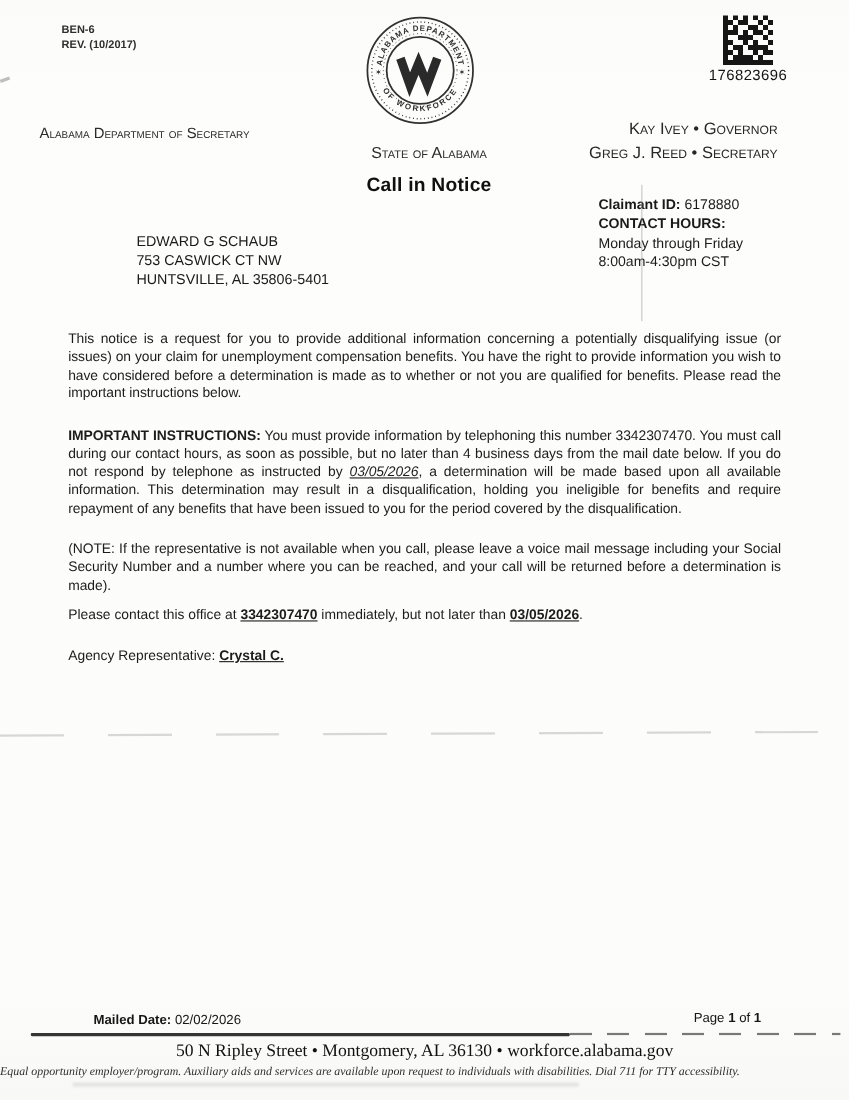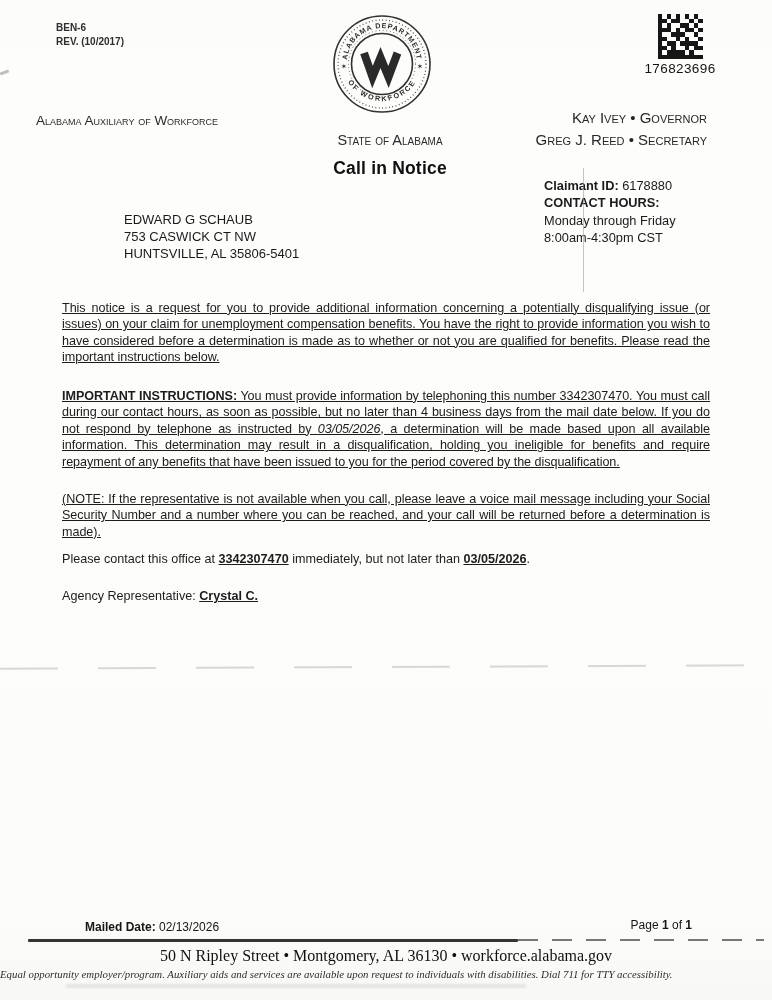--- a/index.html
+++ b/index.html
@@ -19,21 +19,21 @@
   .barcode-number{font-size:13.5px;letter-spacing:.4px;color:#141414;margin-top:2px;}
   
   .agency-block{left:36px;top:110px;font-variant:small-caps;font-size:13.5px;line-height:21px;color:#2b2b2b;}
   .gov-block{right:65px;top:107px;text-align:right;font-variant:small-caps;font-size:15px;line-height:22px;color:#272727;}
   .state-line{left:4px;width:772px;top:132px;text-align:center;font-variant:small-caps;font-size:14.5px;color:#2b2b2b;}
   .title{left:4px;width:772px;top:158px;text-align:center;font-size:17.5px;font-weight:bold;color:#101010;letter-spacing:.2px;}
   
   .claimant{left:544px;top:177px;font-size:12.8px;line-height:17.4px;color:#1a1a1a;}
   .recipient{left:124px;top:211px;font-size:13px;line-height:17.2px;color:#1a1a1a;}
   
-  .para{left:62px;width:648px;font-size:12.6px;line-height:16.6px;text-align:justify;color:#1c1c1c;letter-spacing:-.05px;text-decoration:underline;}
+  .para{left:62px;width:648px;font-size:12.6px;line-height:16.6px;text-align:justify;color:#1c1c1c;letter-spacing:-.05px;}
   .p1{top:287px;} .p2{top:375px;} .p3{top:478px;}
   .line{left:62px;font-size:12.6px;color:#1c1c1c;}
   .contact-line{top:552px;} .rep-line{top:589px;}
   b.ul{font-weight:bold;text-decoration:underline;}
   .itul{font-style:italic;text-decoration:underline;}
   
   .mailed{left:85px;top:920px;font-size:12px;color:#161616;}
   .pageinfo{right:80px;top:918px;font-size:12px;color:#161616;}
   .rule-solid{left:28px;top:939px;width:490px;height:2.6px;background:#343434;border-radius:1px;}
   .rule-dash{left:518px;top:939px;width:246px;height:2px;opacity:.75;
@@ -78,21 +78,21 @@
   </svg>
 
   <div class="abs barcode-wrap">
     <svg viewBox="0 0 45 45" shape-rendering="crispEdges">
       <path fill="#161616" d="M0 0h4.5v45h-4.5z M0 40.5h45v4.5h-45z M9 0h4.5v4.5h-4.5z M18 0h4.5v4.5h-4.5z M27 0h4.5v4.5h-4.5z M36 0h4.5v4.5h-4.5z M40.5 4.5h4.5v4.5h-4.5z M40.5 13.5h4.5v4.5h-4.5z M40.5 22.5h4.5v4.5h-4.5z M40.5 31.5h4.5v4.5h-4.5z M4.5 4.5h4.5v4.5h-4.5z M13.5 4.5h4.5v4.5h-4.5z M18 4.5h4.5v4.5h-4.5z M31.5 4.5h4.5v4.5h-4.5z M9 9h4.5v4.5h-4.5z M22.5 9h4.5v4.5h-4.5z M27 9h4.5v4.5h-4.5z M36 9h4.5v4.5h-4.5z M4.5 13.5h4.5v4.5h-4.5z M9 13.5h4.5v4.5h-4.5z M18 13.5h4.5v4.5h-4.5z M27 13.5h4.5v4.5h-4.5z M31.5 13.5h4.5v4.5h-4.5z M13.5 18h4.5v4.5h-4.5z M18 18h4.5v4.5h-4.5z M22.5 18h4.5v4.5h-4.5z M36 18h4.5v4.5h-4.5z M4.5 22.5h4.5v4.5h-4.5z M18 22.5h4.5v4.5h-4.5z M27 22.5h4.5v4.5h-4.5z M9 27h4.5v4.5h-4.5z M13.5 27h4.5v4.5h-4.5z M22.5 27h4.5v4.5h-4.5z M27 27h4.5v4.5h-4.5z M31.5 27h4.5v4.5h-4.5z M36 27h4.5v4.5h-4.5z M4.5 31.5h4.5v4.5h-4.5z M13.5 31.5h4.5v4.5h-4.5z M27 31.5h4.5v4.5h-4.5z M36 31.5h4.5v4.5h-4.5z M9 36h4.5v4.5h-4.5z M13.5 36h4.5v4.5h-4.5z M18 36h4.5v4.5h-4.5z M22.5 36h4.5v4.5h-4.5z M31.5 36h4.5v4.5h-4.5z"></path>
     </svg>
     <div class="barcode-number">176823696</div>
   </div>
 
   <div class="abs agency-block">
-    <div>Alabama Auxiliary of Workforce</div>
+    <div>Alabama Department of Secretary</div>
   </div>
 
   <div class="abs gov-block">
     <div>Kay Ivey • Governor</div>
     <div>Greg J. Reed • Secretary</div>
   </div>
 
   <div class="abs state-line">State of Alabama</div>
   <div class="abs title">Call in Notice</div>
 
@@ -112,21 +112,21 @@
   <p class="abs para p1">This notice is a request for you to provide additional information concerning a potentially disqualifying issue (or issues) on your claim for unemployment compensation benefits. You have the right to provide information you wish to have considered before a determination is made as to whether or not you are qualified for benefits. Please read the important instructions below.</p>
 
   <p class="abs para p2"><b>IMPORTANT INSTRUCTIONS:</b><span> You must provide information by telephoning this number 3342307470. You must call during our contact hours, as soon as possible, but no later than 4 business days from the mail date below. If you do not respond by telephone as instructed by </span><span class="itul">03/05/2026</span><span>, a determination will be made based upon all available information. This determination may result in a disqualification, holding you ineligible for benefits and require repayment of any benefits that have been issued to you for the period covered by the disqualification.</span></p>
 
   <p class="abs para p3">(NOTE: If the representative is not available when you call, please leave a voice mail message including your Social Security Number and a number where you can be reached, and your call will be returned before a determination is made).</p>
 
   <div class="abs line contact-line"><span>Please contact this office at </span><b class="ul">3342307470</b><span> immediately, but not later than </span><b class="ul">03/05/2026</b><span>.</span></div>
 
   <div class="abs line rep-line"><span>Agency Representative: </span><b class="ul">Crystal C.</b></div>
 
-  <div class="abs mailed"><b>Mailed Date: </b><span>02/13/2026</span></div>
+  <div class="abs mailed"><b>Mailed Date: </b><span>02/02/2026</span></div>
 
   <div class="abs pageinfo"><span>Page </span><b>1</b><span> of </span><b>1</b></div>
 
   <div class="abs rule-solid"></div>
   <div class="abs rule-dash"></div>
 
   <div class="abs footer-address">50 N Ripley Street • Montgomery, AL 36130 • workforce.alabama.gov</div>
   <div class="abs footer-eoe">Equal opportunity employer/program. Auxiliary aids and services are available upon request to individuals with disabilities. Dial 711 for TTY accessibility.</div>
 
   <div class="abs art-vline"></div>

